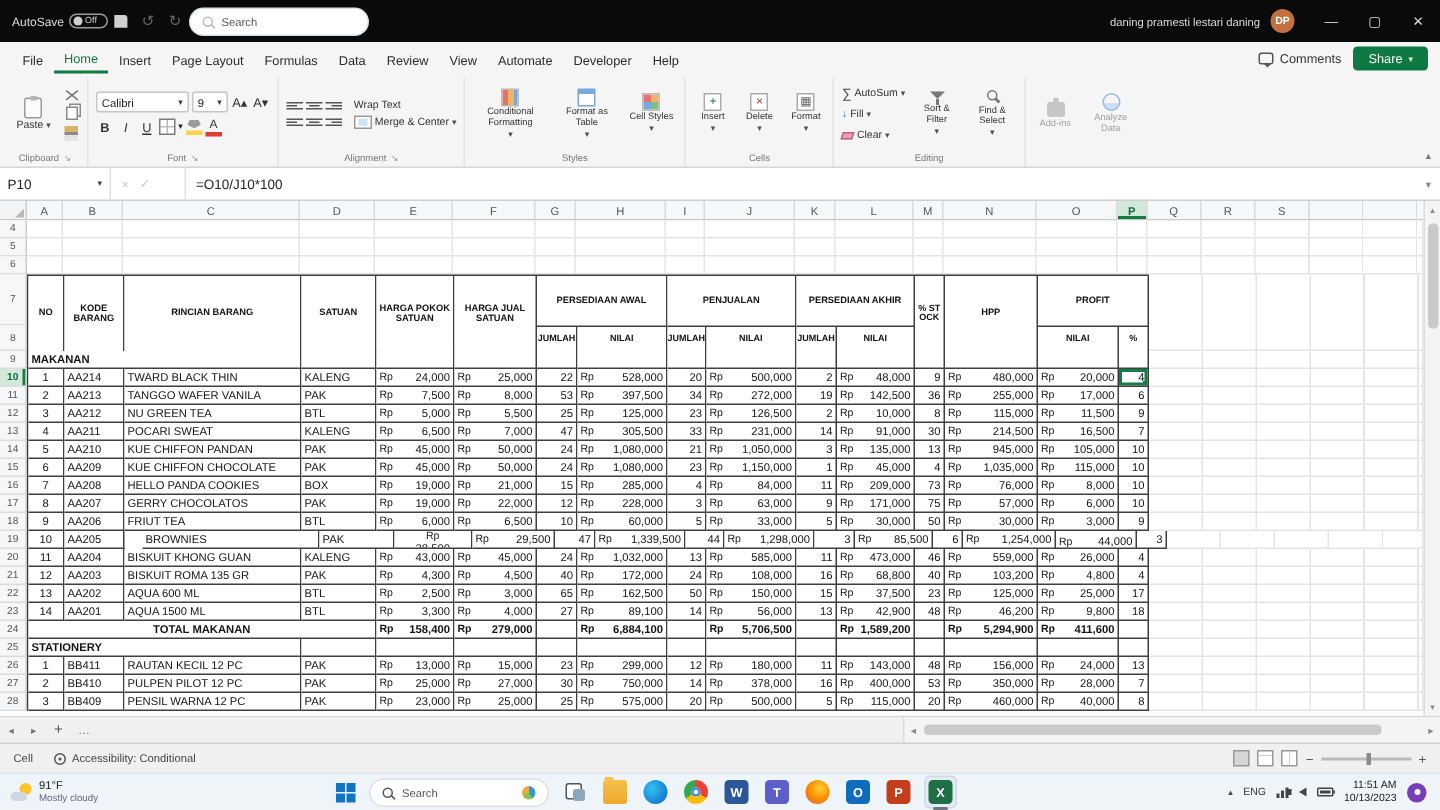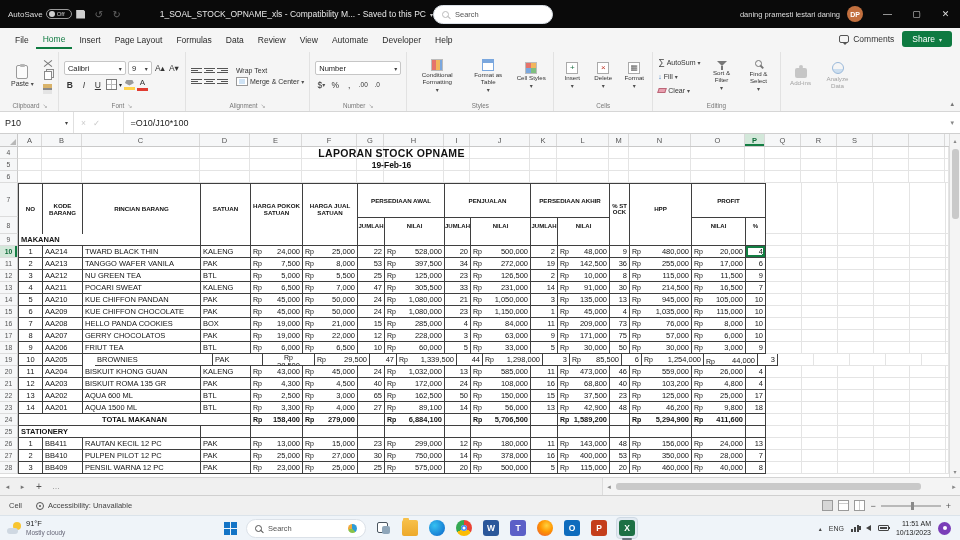--- a/index.html
+++ b/index.html
@@ -228,24 +228,20 @@
       <span class="toggle">
           <span class="knob"></span>
           <span>Off</span>
         </span>
     </div>
     <span class="tb-ic">
         <span class="i-save"></span>
       </span>
     <span class="tb-ic dim">↺</span>
     <span class="tb-ic dim">↻</span>
-    <span class="doc-title">
-        <span>1_SOAL_STOCK_OPNAME_xls  -  Compatibility M...  -  Saved to this PC</span>
-        <span class="car">▾</span>
-      </span>
     <div class="tb-search">
       <span class="mag"></span>
       <span>Search</span>
     </div>
     <div class="tb-right">
       <span class="user-name">daning pramesti lestari daning</span>
       <span class="avatar">DP</span>
       <span class="winbtn">—</span>
       <span class="winbtn">▢</span>
       <span class="winbtn">✕</span>
@@ -369,41 +365,20 @@
           <span class="i-merge" style="margin-left:6px;"></span>
           <span class="slbl"><span>Merge &amp; Center</span> <span class="car">▾</span></span>
         </div>
       </div>
       <div class="rg-label">
           <span>Alignment</span>
           <span class="dlg">↘</span>
         </div>
     </div>
 
-    <div class="rgroup">
-      <div class="rg-rows">
-        <div class="rrow">
-          <div class="combo w86">
-              <span>Number</span>
-              <span class="car">▾</span>
-            </div>
-        </div>
-        <div class="rrow">
-          <span class="tbtn">$ <span class="car">▾</span></span>
-          <span class="tbtn">%</span>
-          <span class="tbtn">,</span>
-          <span class="tbtn" style="font-size:6.5px;">.00</span>
-          <span class="tbtn" style="font-size:6.5px;">.0</span>
-        </div>
-      </div>
-      <div class="rg-label">
-          <span>Number</span>
-          <span class="dlg">↘</span>
-        </div>
-    </div>
 
     <div class="rgroup">
       <div class="rg-body">
         <div class="bigbtn" style="width:50px;">
           <span class="ic-cf"></span>
           <span>Conditional Formatting</span>
           <span class="car">▾</span>
         </div>
         <div class="bigbtn" style="width:42px;">
           <span class="ic-ft"></span>
@@ -551,21 +526,20 @@
           <div class="cl" style="width: 27px;"></div>
           <div class="cl" style="width: 52px;"></div>
           <div class="cl" style="width: 20px;"></div>
           <div class="cl" style="width: 62px;"></div>
           <div class="cl" style="width: 54px;"></div>
           <div class="cl" style="width: 20px;"></div>
           <div class="cl" style="width: 36px;"></div>
           <div class="cl" style="width: 36px;"></div>
           <div class="cl" style="width: 36px;"></div>
           <div class="cl flexfill"></div>
-          <div class="rowoverlay sheet-title">LAPORAN STOCK OPNAME</div>
         </div>
         <div class="grow" style="height: 12px;">
           <div class="rh" style="height: 12px;">5</div>
           <div class="cl" style="width: 24px;"></div>
           <div class="cl" style="width: 40px;"></div>
           <div class="cl" style="width: 118px;"></div>
           <div class="cl" style="width: 50px;"></div>
           <div class="cl" style="width: 52px;"></div>
           <div class="cl" style="width: 55px;"></div>
           <div class="cl" style="width: 27px;"></div>
@@ -575,21 +549,20 @@
           <div class="cl" style="width: 27px;"></div>
           <div class="cl" style="width: 52px;"></div>
           <div class="cl" style="width: 20px;"></div>
           <div class="cl" style="width: 62px;"></div>
           <div class="cl" style="width: 54px;"></div>
           <div class="cl" style="width: 20px;"></div>
           <div class="cl" style="width: 36px;"></div>
           <div class="cl" style="width: 36px;"></div>
           <div class="cl" style="width: 36px;"></div>
           <div class="cl flexfill"></div>
-          <div class="rowoverlay sheet-date">19-Feb-16</div>
         </div>
         <div class="grow" style="height: 12px;">
           <div class="rh" style="height: 12px;">6</div>
           <div class="cl" style="width: 24px;"></div>
           <div class="cl" style="width: 40px;"></div>
           <div class="cl" style="width: 118px;"></div>
           <div class="cl" style="width: 50px;"></div>
           <div class="cl" style="width: 52px;"></div>
           <div class="cl" style="width: 55px;"></div>
           <div class="cl" style="width: 27px;"></div>
@@ -1545,21 +1518,21 @@
           <div class="hs-thumb"></div>
         </div>
       <span class="hs-arrow">▸</span>
     </div>
   </div>
 
   <div class="status">
     <span class="st-item">Cell</span>
     <span class="st-item">
         <span class="acc-ic"></span>
-        <span>Accessibility: Unavailable</span>
+        <span>Accessibility: Conditional</span>
       </span>
     <div class="st-right">
       <span class="vb sel"></span>
       <span class="vb vb2"></span>
       <span class="vb vb3"></span>
       <span class="zminus">−</span>
       <span class="ztrack">
           <span class="zthumb"></span>
         </span>
       <span class="zplus">+</span>

